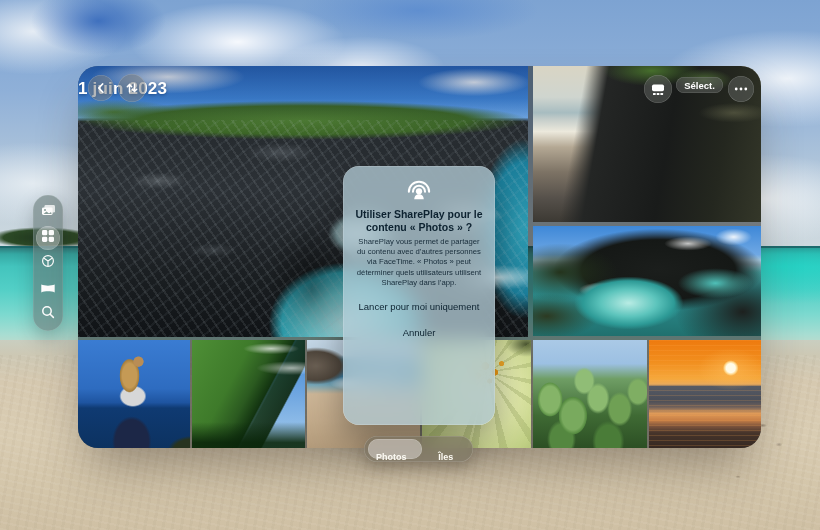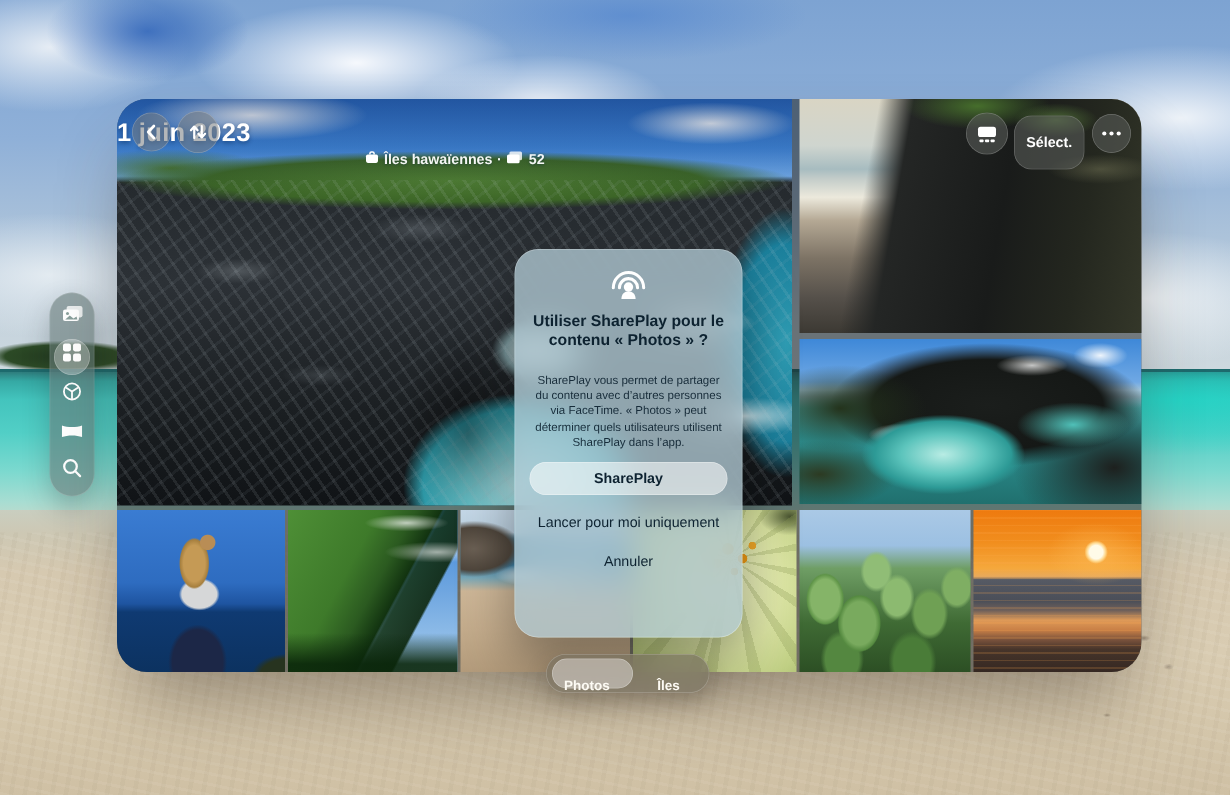--- a/index.html
+++ b/index.html
@@ -144,39 +144,39 @@
     font-size:17px;font-weight:700;letter-spacing:.2px;text-shadow:0 1px 3px rgba(0,30,70,.45);}
   .hdr-sub{position:absolute;left:0;top:34px;width:450px;display:flex;justify-content:center;align-items:center;
     gap:3px;color:rgba(255,255,255,.95);font-size:9.5px;font-weight:600;text-shadow:0 1px 2px rgba(0,30,70,.4);}
   .glassbtn{position:absolute;display:flex;align-items:center;justify-content:center;border-radius:50%;
     background:rgba(118,124,128,.55);box-shadow:inset 0 0 0 .5px rgba(255,255,255,.22);cursor:default;}
   .glassbtn svg{display:block;}
   .btn-back{left:10px;top:9px;width:26px;height:26px;}
   .btn-sort{left:40px;top:8px;width:28px;height:28px;}
   .btn-view{left:566px;top:9px;width:28px;height:28px;background:rgba(88,92,88,.6);}
   .btn-more{left:650px;top:10px;width:26px;height:26px;background:rgba(88,92,88,.6);}
-  .btn-select{position:absolute;left:598px;top:11px;width:47px;height:36px;border-radius:12px;
+  .btn-select{position:absolute;left:598px;top:11px;width:47px;height:16px;border-radius:12px;
     background:rgba(88,92,88,.6);box-shadow:inset 0 0 0 .5px rgba(255,255,255,.2);
     color:#fff;font-size:9.5px;font-weight:600;display:flex;align-items:center;justify-content:center;}
 
   
   .sidebar{position:absolute;left:33px;top:195px;width:30px;height:136px;border-radius:15px;
     background:rgba(105,125,122,.62);box-shadow:0 8px 18px rgba(30,40,40,.25), inset 0 0 0 .5px rgba(255,255,255,.18);
     display:flex;flex-direction:column;align-items:center;justify-content:space-between;padding:5px 0;}
   .sb-item{width:24px;height:24px;display:flex;align-items:center;justify-content:center;border-radius:50%;}
   .sb-item.sel{background:rgba(255,255,255,.3);box-shadow:inset 0 0 0 .5px rgba(255,255,255,.25);}
 
   
   .dialog{position:absolute;left:343px;top:166px;width:152px;height:259px;border-radius:16px;
     background:rgba(173,196,206,.8);backdrop-filter:blur(10px) saturate(1.2);
     box-shadow:0 18px 36px rgba(0,0,0,.35), inset 0 0 0 .5px rgba(255,255,255,.3);
     padding:0 10px;text-align:center;color:#0d2230;z-index:5;}
   .dlg-icon{margin-top:11px;height:26px;display:flex;justify-content:center;}
   .dlg-title{margin-top:5px;font-size:10.5px;line-height:1.22;font-weight:700;}
-  .dlg-body{margin-top:15px;font-size:7.7px;line-height:1.34;color:rgba(13,34,48,.92);text-align:center;}
+  .dlg-body{margin-top:3px;font-size:7.7px;line-height:1.34;color:rgba(13,34,48,.92);text-align:center;}
   .dlg-primary{margin:8px 0 0;height:22px;border-radius:11px;background:rgba(255,255,255,.55);
     box-shadow:inset 0 0 0 .5px rgba(255,255,255,.4);
     display:flex;align-items:center;justify-content:center;font-size:9.5px;font-weight:600;color:#0d2230;}
   .dlg-secondary{margin-top:13px;font-size:9.5px;font-weight:400;text-align:center;}
   .dlg-cancel{margin-top:15px;font-size:9.5px;font-weight:400;}
 
   
   .tabbar{position:absolute;left:364px;top:436px;width:109px;height:26px;border-radius:13px;
     background:rgba(122,113,97,.65);backdrop-filter:blur(8px);
     box-shadow:0 6px 14px rgba(60,50,35,.3), inset 0 0 0 .5px rgba(255,255,255,.22);
@@ -251,37 +251,20 @@
     <div class="tile ph-rt"></div>
     <div class="tile ph-rm"></div>
     <div class="tile brow ph-woman"></div>
     <div class="tile brow ph-cliffs"></div>
     <div class="tile brow ph-beach"></div>
     <div class="tile brow ph-flower"></div>
     <div class="tile brow ph-cactus"></div>
     <div class="tile brow ph-sunset"></div>
 
     <div class="hdr-title">1 juin 2023</div>
-    <div class="hdr-sub">
-      <span>
-        <svg width="10" height="10" viewBox="0 0 10 10">
-            <rect x="1" y="3" width="8" height="5.6" rx="1.2" fill="#fff"></rect>
-            <path d="M3.6 3 V2.3 a1 1 0 0 1 1-1 h0.8 a1 1 0 0 1 1 1 V3" stroke="#fff" fill="none" stroke-width="1"></path>
-          </svg>
-      </span>
-      <span>Îles hawaïennes</span>
-      <span>·</span>
-      <span>
-        <svg width="12" height="10" viewBox="0 0 12 10">
-            <rect x="2.6" y="1" width="8.4" height="5.8" rx="1" fill="#fff" opacity=".8"></rect>
-            <rect x="1" y="3" width="8.4" height="5.8" rx="1" fill="#fff"></rect>
-          </svg>
-      </span>
-      <span>52</span>
-    </div>
 
     <div class="glassbtn btn-back">
       <span>
         <svg width="12" height="12" viewBox="0 0 12 12" fill="none" stroke="#fff" stroke-width="1.8" stroke-linecap="round" stroke-linejoin="round">
             <path d="M7.6 2 L3.8 6 L7.6 10"></path>
           </svg>
       </span>
     </div>
     <div class="glassbtn btn-sort">
       <span>
@@ -317,21 +300,20 @@
     <div class="dlg-icon">
       <svg width="28" height="24" viewBox="0 0 26 22" fill="none">
         <path d="M3.6 13.6 a9.4 9.4 0 0 1 18.8 0" stroke="#fff" stroke-width="1.9" stroke-linecap="round"></path>
         <path d="M7.4 13.6 a5.6 5.6 0 0 1 11.2 0" stroke="#fff" stroke-width="1.9" stroke-linecap="round"></path>
         <circle cx="13" cy="13.2" r="2.9" fill="#fff"></circle>
         <path d="M8.6 20.6 c0-3.1 2-4.8 4.4-4.8 s4.4 1.7 4.4 4.8 z" fill="#fff"></path>
       </svg>
     </div>
     <div class="dlg-title">Utiliser SharePlay pour le contenu « Photos » ?</div>
     <div class="dlg-body">SharePlay vous permet de partager du contenu avec d’autres personnes via FaceTime. « Photos » peut déterminer quels utilisateurs utilisent SharePlay dans l’app.</div>
-    <div class="dlg-primary">SharePlay</div>
     <div class="dlg-secondary">Lancer pour moi uniquement</div>
     <div class="dlg-cancel">Annuler</div>
   </div>
 
   <div class="tabbar">
     <div class="tab-sel"></div>
     <div class="tab-lbl">Photos</div>
     <div class="tab-lbl">Îles</div>
   </div>
 

